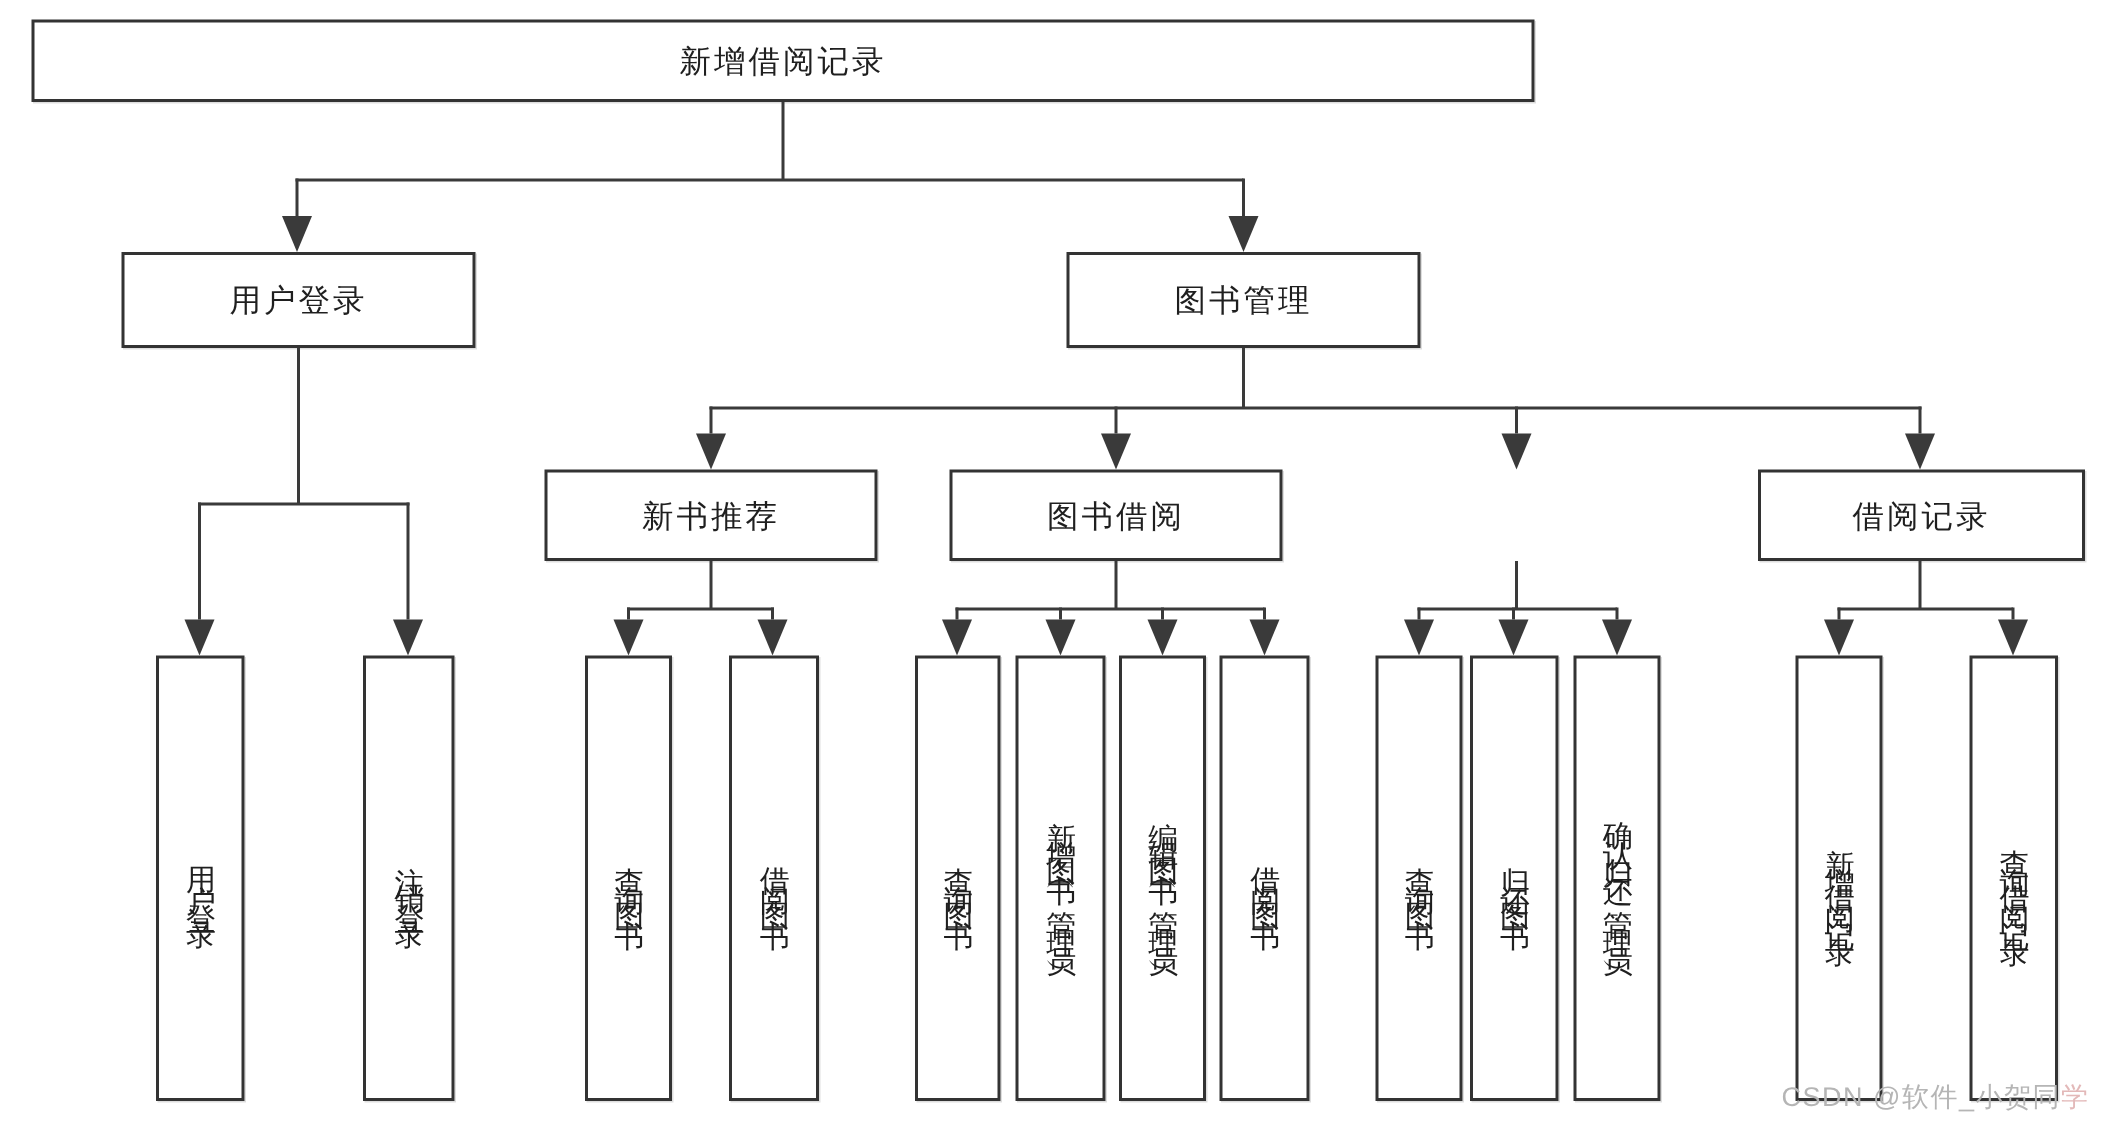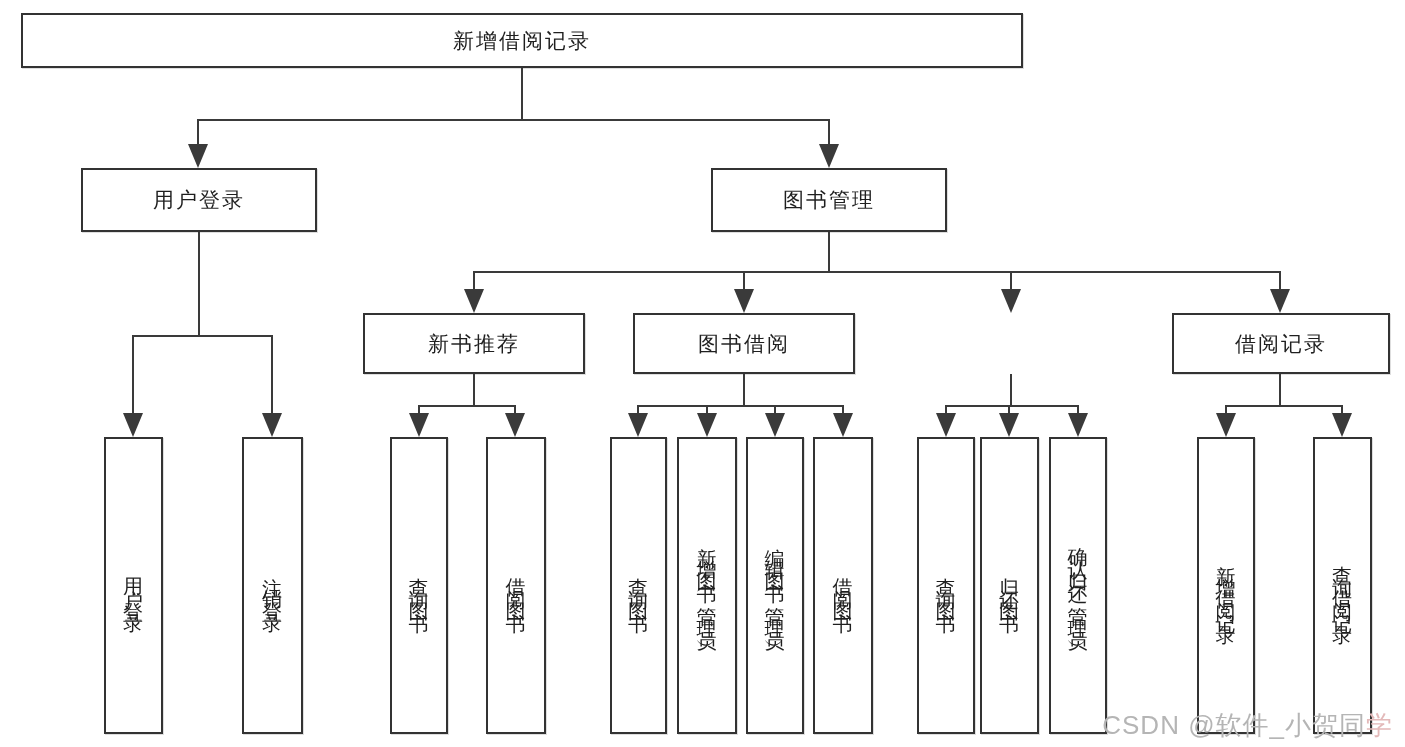--- a/index.html
+++ b/index.html
@@ -23,21 +23,21 @@
     font-size:20px;letter-spacing:12px;line-height:1;white-space:nowrap;
   }
   .vl{position:absolute;width:2px;background:#3a3a3a;}
   .hl{position:absolute;height:2px;background:#3a3a3a;}
   .ah{
     position:absolute;width:0;height:0;
     border-left:10px solid transparent;border-right:10px solid transparent;
     border-top:24px solid #3a3a3a;
   }
   .watermark{
-    position:absolute;right:12px;bottom:4px;font-size:26px;
+    position:absolute;right:12px;bottom:4px;font-size:18px;
     color:#b5b5b5;letter-spacing:1px;white-space:nowrap;
   }
   .watermark .wm-accent{color:#e3b9b9;}
 </style>
 </head>
 <body>
 
 <div class="canvas">
 
   <div class="box" style="left:21px;top:13px;width:1002px;height:55px;">新增借阅记录</div>

